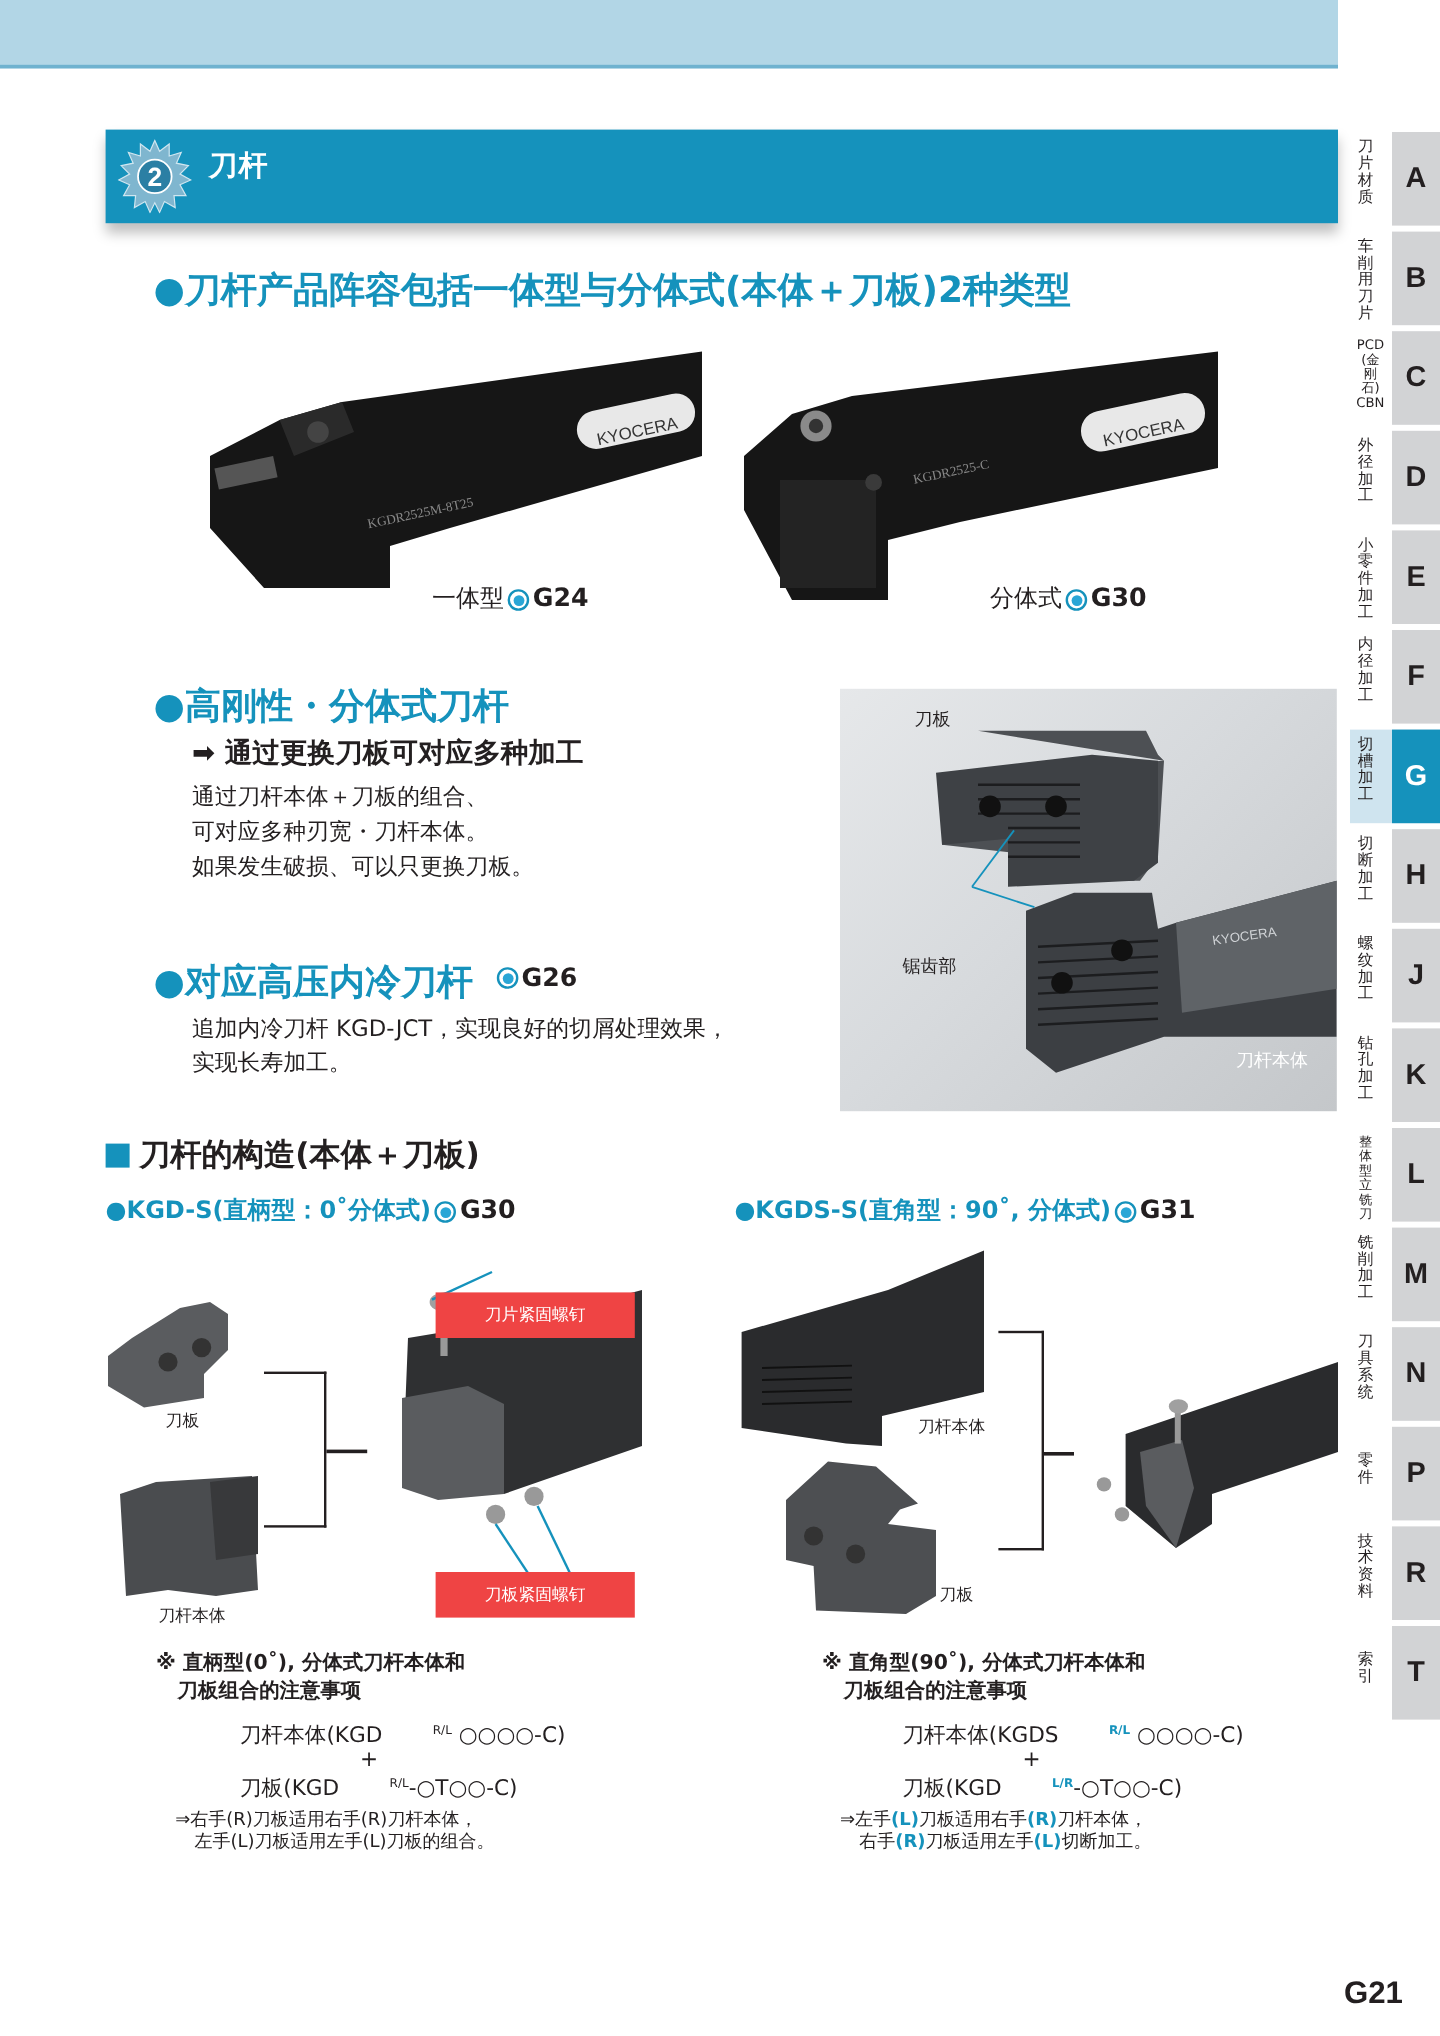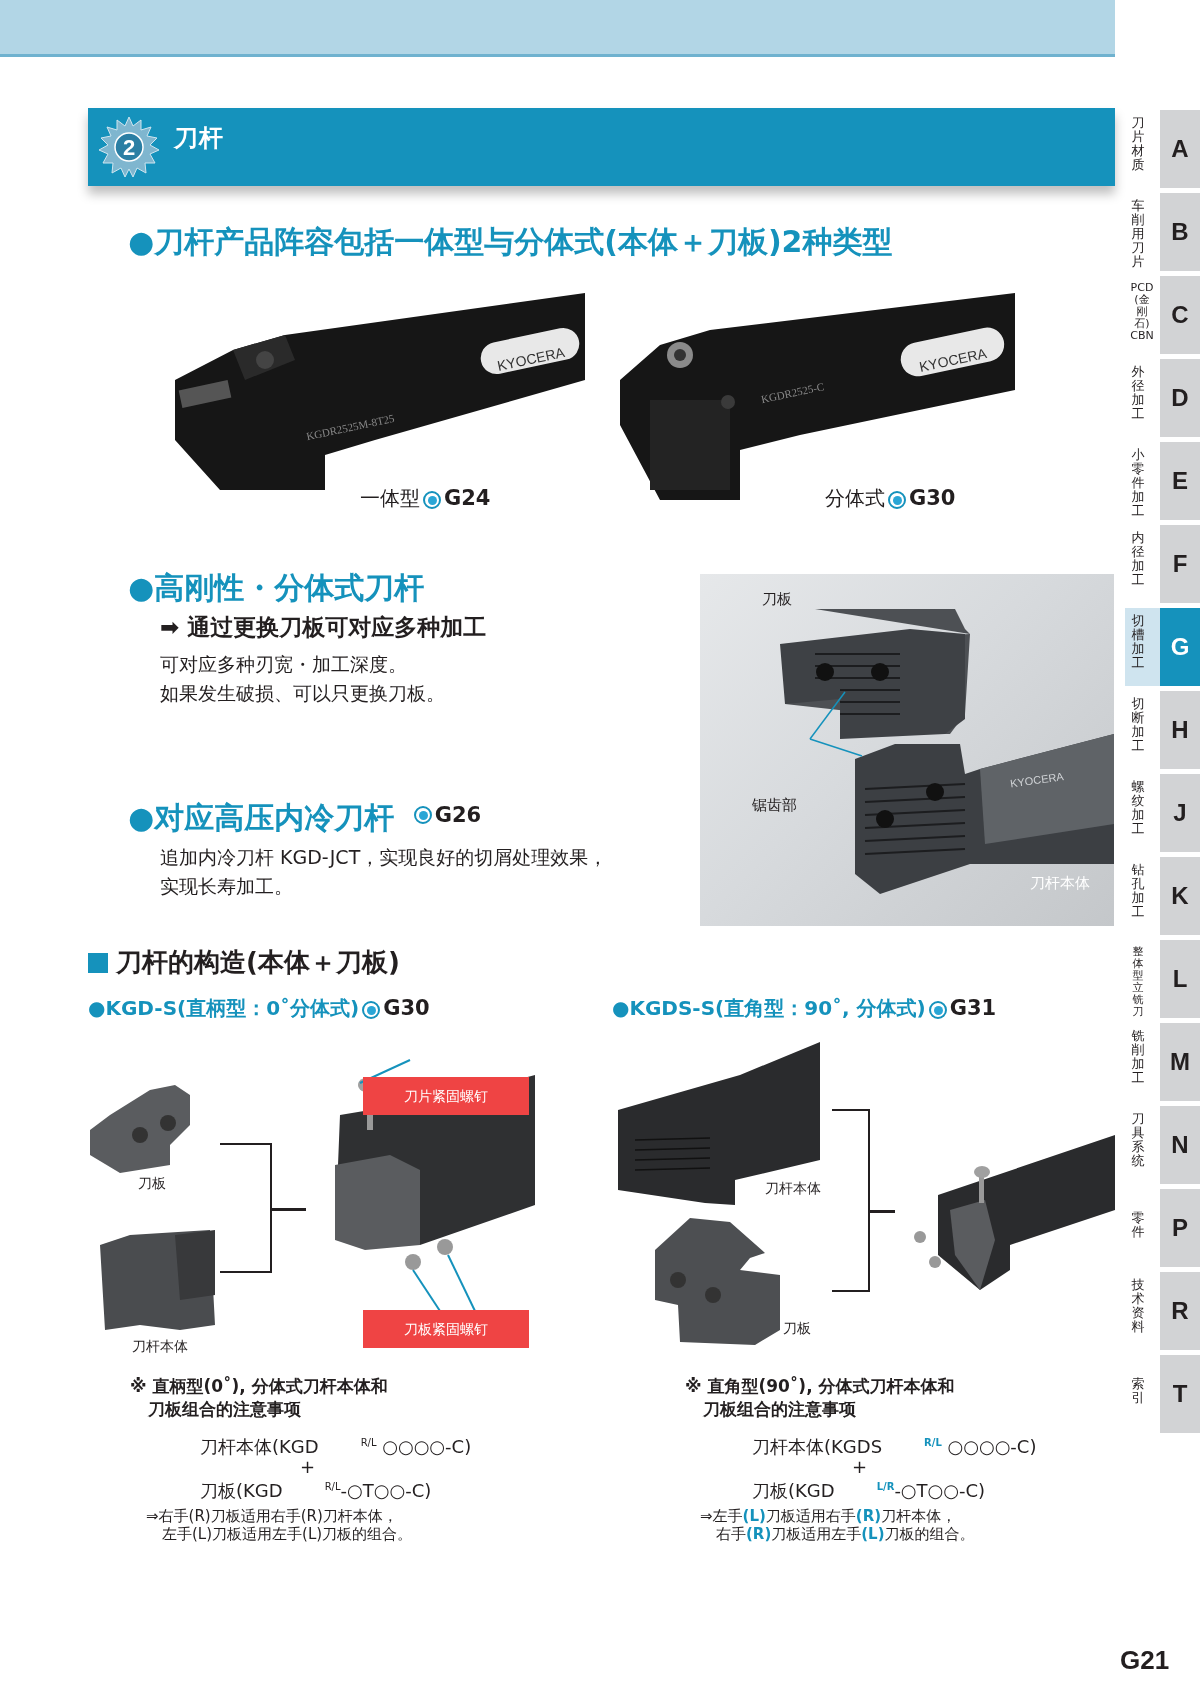--- a/index.html
+++ b/index.html
@@ -102,21 +102,22 @@
     <text x="140" y="105" font-size="11" fill="#888" font-family="Liberation Serif, serif" transform="rotate(-12 180 100)">KGDR2525-C</text>
   </svg>
   <div class="prod-label" style="left:205px; top:195px;">
     <span>分体式</span><span class="ref-icon"></span><span class="ref-code">G30</span>
   </div>
 </div>
 
 <div class="h-blue h2 dot"><span>高刚性・分体式刀杆</span></div>
 <div class="sub-arrow"><span>➡ </span><span>通过更换刀板可对应多种加工</span></div>
 <div class="body-text" style="left:160px; top:650px;">
-  <div>可对应多种刃宽・加工深度。</div>
+  <div>通过刀杆本体＋刀板的组合、</div>
+  <div>可对应多种刃宽・刀杆本体。</div>
   <div>如果发生破损、可以只更换刀板。</div>
 </div>
 
 <div class="photo">
   <svg width="414" height="352" viewBox="0 0 414 352" style="position:absolute;left:0;top:0;">
     <polygon points="115,35 255,35 265,55 270,60 85,70 85,130 175,140 175,160 250,160 265,140 270,60" fill="#4d5054"></polygon>
     <polygon points="80,70 210,55 265,60 265,145 245,160 140,165 140,125 85,130" fill="#3e4145"></polygon>
     <g stroke="#1c1d1f" stroke-width="2">
       <line x1="115" y1="80" x2="200" y2="80"></line>
         <line x1="115" y1="92" x2="200" y2="92"></line>
@@ -237,21 +238,21 @@
   <div>※ 直角型(90˚), 分体式刀杆本体和</div>
   <div style="padding-left:18px;">刀板组合的注意事项</div>
 </div>
 <div class="formula" style="left:752px; top:1433px; width:260px;">
   <div style="text-align:left;"><span>刀杆本体(KGDS</span><sup class="blue">R/L</sup><span> ○○○○-C)</span></div>
   <div style="text-align:left; padding-left:100px;">+</div>
   <div style="text-align:left;"><span>刀板(KGD</span><sup class="blue">L/R</sup><span>-○T○○-C)</span></div>
 </div>
 <div class="note-text" style="left:700px; top:1507px;">
   <div><span>⇒左手</span><span class="hl">(L)</span><span>刀板适用右手</span><span class="hl">(R)</span><span>刀杆本体，</span></div>
-  <div style="padding-left:16px;"><span>右手</span><span class="hl">(R)</span><span>刀板适用左手</span><span class="hl">(L)</span><span>刀板的组合。</span></div>
+  <div style="padding-left:16px;"><span>右手</span><span class="hl">(R)</span><span>刀板适用左手</span><span class="hl">(L)</span><span>切断加工。</span></div>
 </div>
 
 <div class="tabs">
   <div class="tab" style="top:0px;">
       <div class="tab-label">刀片材质</div>
       <div class="tab-letter">A</div>
     </div>
   <div class="tab" style="top:83px;">
       <div class="tab-label">车削用刀片</div>
       <div class="tab-letter">B</div>

